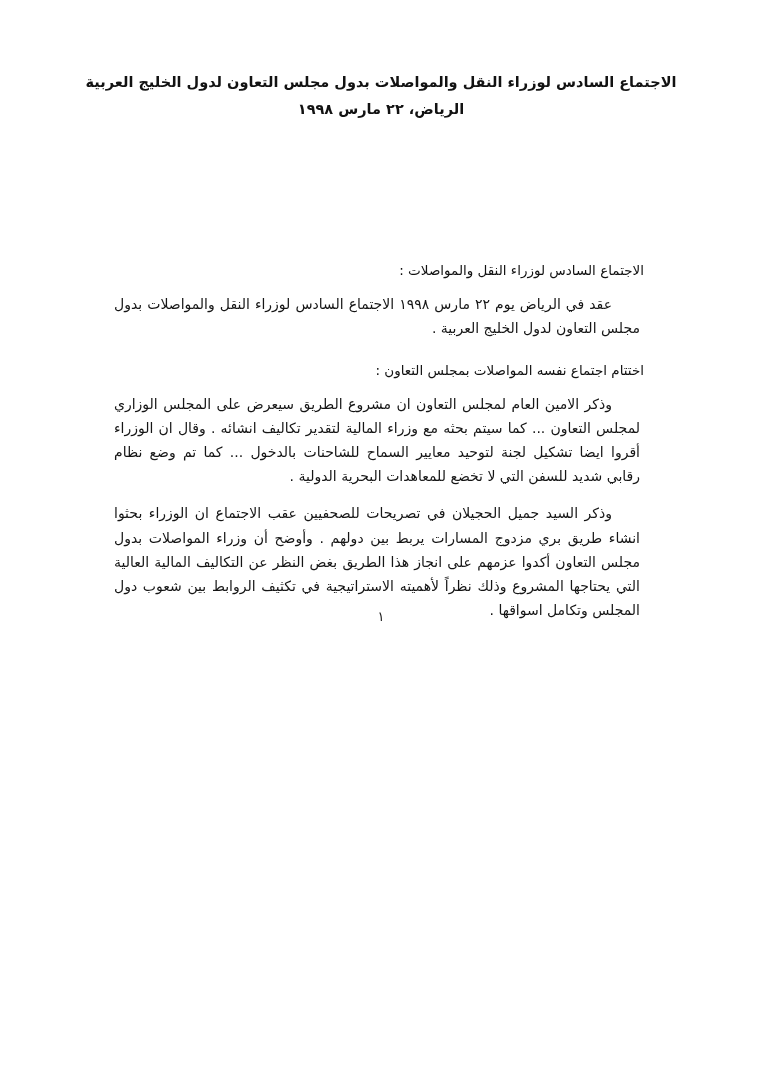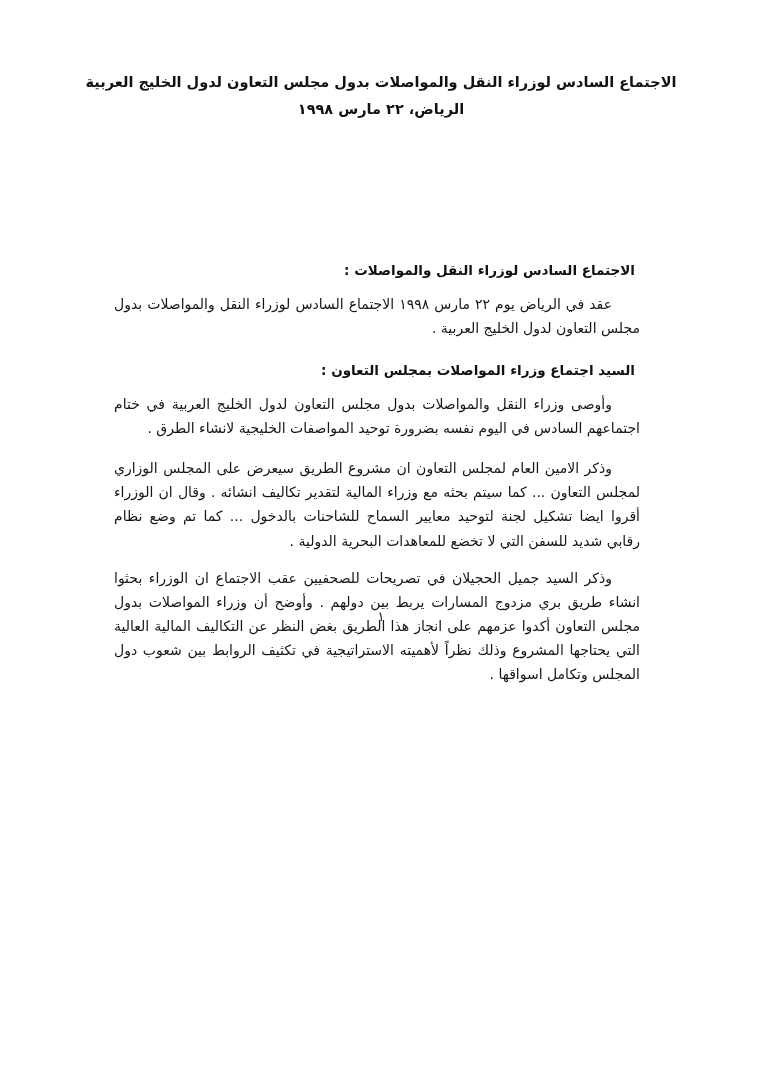--- a/index.html
+++ b/index.html
@@ -40,23 +40,23 @@
   .body-block {
     position: absolute;
     top: 262px;
     right: 118px;
     width: 530px;
     direction: rtl;
     text-align: justify;
   }
   .section-heading {
     font-size: 13.5px;
-    font-weight: bold;
+    font-weight: normal;
     color: #111111;
-    margin: 0 9px 14px 0;
+    margin: 0 0 14px 0;
     text-align: right;
   }
   .section-heading.second {
     margin-top: 22px;
   }
   p.para {
     font-size: 14px;
     line-height: 1.72;
     margin: 0 4px 16px 0;
     text-align: justify;
@@ -85,22 +85,21 @@
   <div class="doc-header">
     <div class="line1">الاجتماع السادس لوزراء النقل والمواصلات بدول مجلس التعاون لدول الخليج العربية</div>
     <div class="line2">الرياض، ٢٢ مارس ١٩٩٨</div>
   </div>
 
   <div class="body-block">
 
     <h2 class="section-heading">الاجتماع السادس لوزراء النقل والمواصلات :</h2>
     <p class="para">عقد في الرياض يوم ٢٢ مارس ١٩٩٨ الاجتماع السادس لوزراء النقل والمواصلات بدول مجلس التعاون لدول الخليج العربية .</p>
 
-    <h2 class="section-heading second">السيد اجتماع وزراء المواصلات بمجلس التعاون :</h2>
-    <p class="para">وأوصى وزراء النقل والمواصلات بدول مجلس التعاون لدول الخليج العربية في ختام اجتماعهم السادس في اليوم نفسه بضرورة توحيد المواصفات الخليجية لانشاء الطرق .</p>
+    <h2 class="section-heading second">اختتام اجتماع نفسه المواصلات بمجلس التعاون :</h2>
     <p class="para tight">وذكر الامين العام لمجلس التعاون ان مشروع الطريق سيعرض على المجلس الوزاري لمجلس التعاون ... كما سيتم بحثه مع وزراء المالية لتقدير تكاليف انشائه . وقال ان الوزراء أقروا ايضا تشكيل لجنة لتوحيد معايير السماح للشاحنات بالدخول ... كما تم وضع نظام رقابي شديد للسفن التي لا تخضع للمعاهدات البحرية الدولية .</p>
     <p class="para">وذكر السيد جميل الحجيلان في تصريحات للصحفيين عقب الاجتماع ان الوزراء بحثوا انشاء طريق بري مزدوج المسارات يربط بين دولهم . وأوضح أن وزراء المواصلات بدول مجلس التعاون أكدوا عزمهم على انجاز هذا الطريق بغض النظر عن التكاليف المالية العالية التي يحتاجها المشروع وذلك نظراً لأهميته الاستراتيجية في تكثيف الروابط بين شعوب دول المجلس وتكامل اسواقها .</p>
 
   </div>
 
   <div class="page-number">١</div>
 
 </div>
 
 </body></html>

